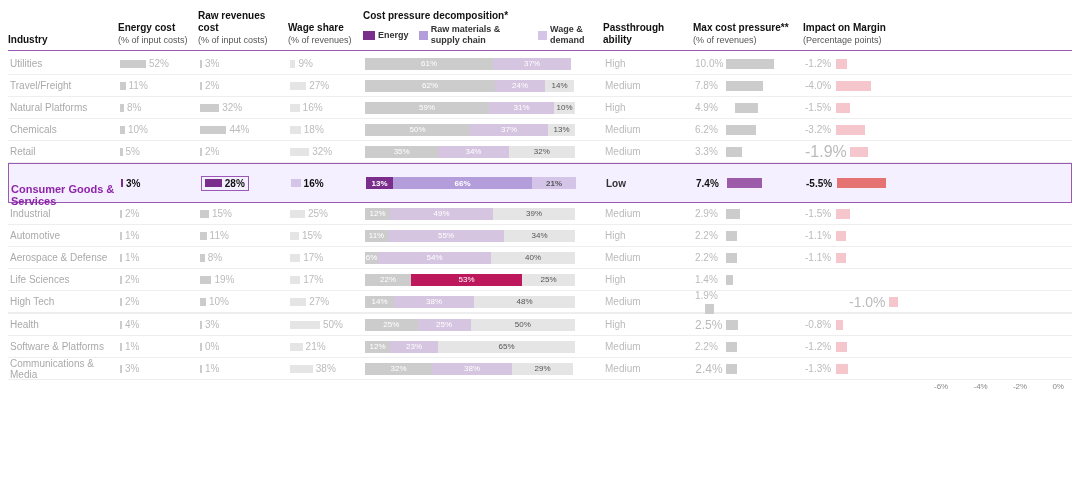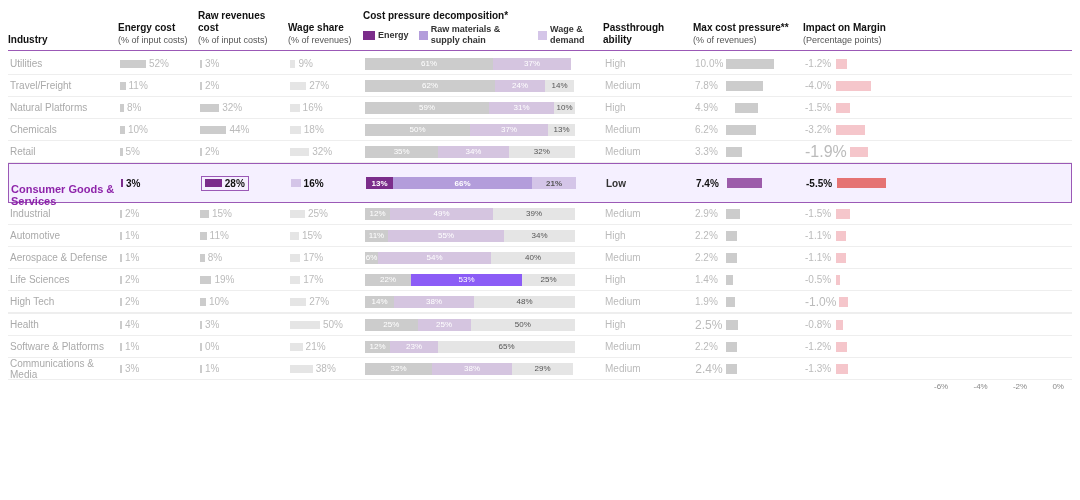--- a/index.html
+++ b/index.html
@@ -620,37 +620,31 @@
         </div>
         <div class="cell col-wage">
           <div class="bar-small">
     <div style="width:10.2px;height:8px;background:#e5e5e5;"></div>
     <span style="color:#bbb;font-size:10px;">17%</span>
   </div>
         </div>
         <div class="cell col-pressure">
           <div style="display:flex;align-items:center;width:210px;height:12px;">
     <div style="width:46px;height:12px;background:#ccc;display:flex;align-items:center;justify-content:center;color:#fff;font-size:8px;overflow:hidden;">22%</div>
-    <div style="width:111px;height:12px;background:#8b5cf6;display:flex;align-items:center;justify-content:center;color:#fff;font-size:8px;overflow:hidden;">53%</div>
+    <div style="width:111px;height:12px;background:#be185d;display:flex;align-items:center;justify-content:center;color:#fff;font-size:8px;overflow:hidden;">53%</div>
     <div style="width:53px;height:12px;background:#e5e5e5;display:flex;align-items:center;justify-content:center;color:#555;font-size:8px;overflow:hidden;">25%</div>
   </div>
         </div>
         <div class="cell col-passthrough">
           <span class="passthrough-val" style="color: rgb(187, 187, 187);">High</span>
         </div>
         <div class="cell col-maxcost">
           <div style="display:flex;align-items:center;gap:3px;">
     <span style="color:#bbb;font-size:10px;min-width:28px;">1.4%</span>
     <div style="width:7px;height:10px;background:#ccc;"></div>
-  </div>
-        </div>
-        <div class="cell col-impact">
-          <div class="impact-cell">
-    <span style="color:#bbb;font-size:10px;min-width:28px;">-0.5%</span>
-    <div style="width:4px;height:10px;background:#f5c6cb;"></div>
   </div>
         </div>
       </div>
       <div class="data-row dimmed">
         <div class="cell col-industry">
           <span class="industry-name" style="color: rgb(170, 170, 170); font-weight: normal; font-size: 10px;">High Tech</span>
         </div>
         <div class="cell col-energy">
           <div class="bar-small">
     <div style="width:2px;height:8px;background:#ccc;"></div>
@@ -673,28 +667,28 @@
           <div style="display:flex;align-items:center;width:210px;height:12px;">
     <div style="width:29px;height:12px;background:#ccc;display:flex;align-items:center;justify-content:center;color:#fff;font-size:8px;overflow:hidden;">14%</div>
     <div style="width:80px;height:12px;background:#d5c5e0;display:flex;align-items:center;justify-content:center;color:#fff;font-size:8px;overflow:hidden;">38%</div>
     <div style="width:101px;height:12px;background:#e5e5e5;display:flex;align-items:center;justify-content:center;color:#555;font-size:8px;overflow:hidden;">48%</div>
   </div>
         </div>
         <div class="cell col-passthrough">
           <span class="passthrough-val" style="color: rgb(187, 187, 187);">Medium</span>
         </div>
         <div class="cell col-maxcost">
-          <div style="display:flex;align-items:center;gap:3px;">
+          <div style="display:flex;align-items:center;gap:3px;flex-direction:column;">
     <span style="color:#bbb;font-size:10px;min-width:28px;">1.9%</span>
     <div style="width:9px;height:10px;background:#ccc;"></div>
   </div>
         </div>
         <div class="cell col-impact">
           <div class="impact-cell">
-    <span style="color:#bbb;font-size:12px;min-width:28px;">-1.0%</span>
+    <span style="color:#bbb;font-size:14px;min-width:28px;margin-left:44px;">-1.0%</span>
     <div style="width:9px;height:10px;background:#f5c6cb;"></div>
   </div>
         </div>
       </div>
       <div style="border-top: 1.5px solid rgb(238, 238, 238); margin-bottom: 0px;"></div>
       <div class="data-row dimmed">
         <div class="cell col-industry">
           <span class="industry-name" style="color: rgb(170, 170, 170); font-weight: normal; font-size: 10px;">Health</span>
         </div>
         <div class="cell col-energy">

